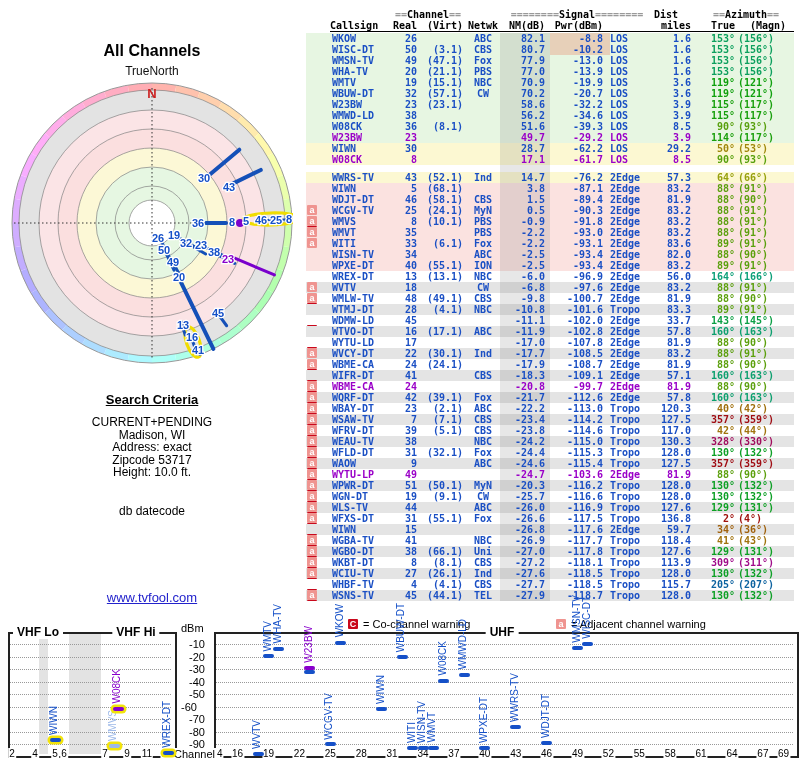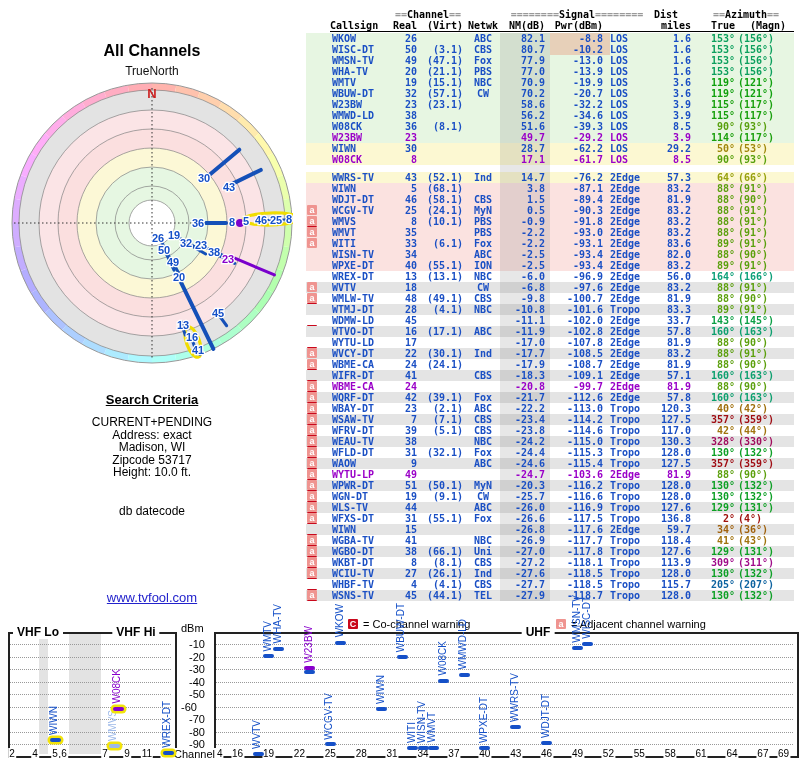--- a/index.html
+++ b/index.html
@@ -158,22 +158,22 @@
       <text x="207" y="235" text-anchor="middle" fill="#1550c8" font-size="11" font-weight="bold" font-family="Liberation Sans, sans-serif" stroke="#ffffff" stroke-width="2.5" paint-order="stroke">45</text>
       <text x="172" y="247" text-anchor="middle" fill="#1550c8" font-size="11" font-weight="bold" font-family="Liberation Sans, sans-serif" stroke="#ffffff" stroke-width="2.5" paint-order="stroke">13</text>
       <text x="181" y="259" text-anchor="middle" fill="#1550c8" font-size="11" font-weight="bold" font-family="Liberation Sans, sans-serif" stroke="#ffffff" stroke-width="2.5" paint-order="stroke">16</text>
       <text x="187" y="272" text-anchor="middle" fill="#1550c8" font-size="11" font-weight="bold" font-family="Liberation Sans, sans-serif" stroke="#ffffff" stroke-width="2.5" paint-order="stroke">41</text>
     </svg>
 
   <div class="search">
     <div class="sc-head">Search Criteria</div>
     <div id="sc-lines">
         <div class="sc-line">CURRENT+PENDING</div>
+        <div class="sc-line">Madison, WI</div>
         <div class="sc-line">Address: exact</div>
-        <div class="sc-line">Madison, WI</div>
         <div class="sc-line">Zipcode 53717</div>
         <div class="sc-line">Height: 10.0 ft.</div>
       </div>
     <div class="sc-dl">db datecode</div>
   </div>
   <a class="link">www.tvfool.com</a>
 
   <div class="thead">
     <div class="hrow" style="top:9px;">
       <span class="hc" style="left:390px;width:76px;"><i>==</i><b>Channel</b><i>==</i></span>
@@ -903,21 +903,21 @@
       <div class="ytick" style="left: 173px; top: 663px;">-30</div>
       <div class="ytick" style="left: 173px; top: 675.5px;">-40</div>
       <div class="ytick" style="left: 173px; top: 688px;">-50</div>
       <div class="ytick" style="left: 173px; top: 700.5px; text-align: center;">-60</div>
       <div class="ytick" style="left: 173px; top: 713px;">-70</div>
       <div class="ytick" style="left: 173px; top: 725.5px;">-80</div>
       <div class="ytick" style="left: 173px; top: 738px;">-90</div>
       <div class="axlabel" style="left: 181px; top: 622px;">dBm</div>
       <div class="bandtitle" style="left: 38px; top: 625px;">VHF Lo</div>
       <div class="bandtitle" style="left: 136px; top: 625px;">VHF Hi</div>
-      <div class="bandtitle" style="left: 502px; top: 625px; margin-left: 36px;">UHF</div>
+      <div class="bandtitle" style="left: 502px; top: 625px;">UHF</div>
       <div class="xtick" style="left: 12px; top: 748px;">2</div>
       <div class="xtick" style="left: 35px; top: 748px;">4</div>
       <div class="xtick" style="left: 55px; top: 748px;">5</div>
       <div class="xtick" style="left: 64px; top: 748px;">6</div>
       <div class="xtick" style="left: 105px; top: 748px;">7</div>
       <div class="xtick" style="left: 127px; top: 748px;">9</div>
       <div class="xtick" style="left: 147px; top: 748px;">11</div>
       <div class="xtick" style="left: 167px; top: 748px;">13</div>
       <div class="xtick" style="left: 217px; top: 748px;">14</div>
       <div class="xtick" style="left: 237.6px; top: 748px;">16</div>

